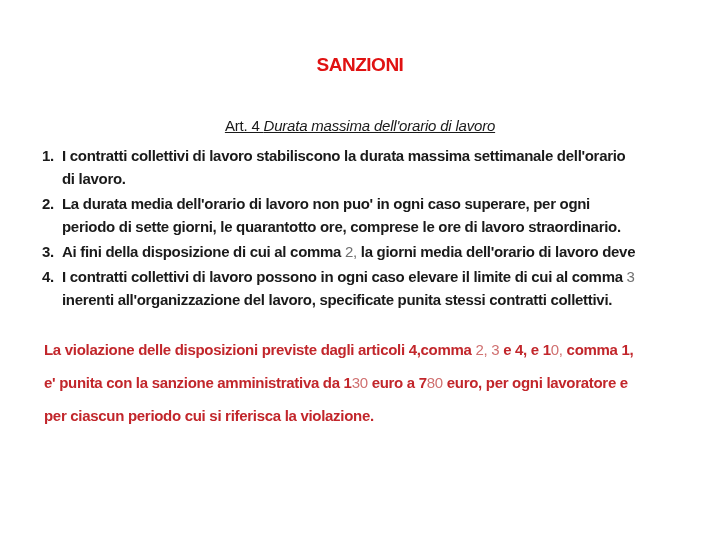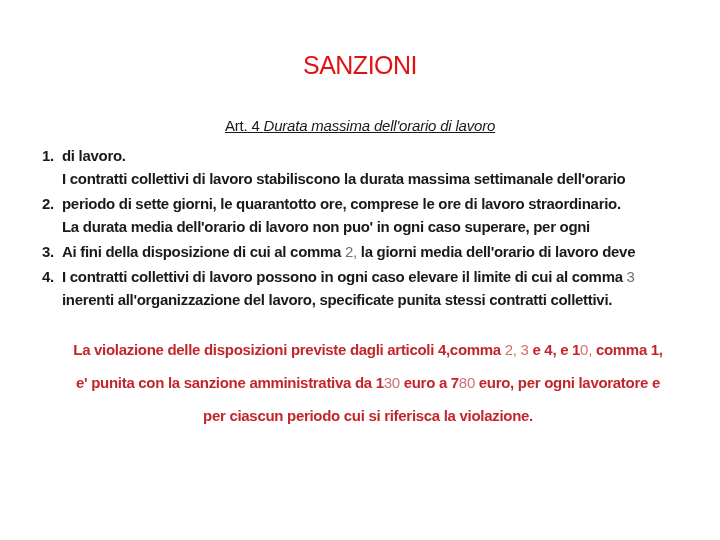--- a/index.html
+++ b/index.html
@@ -14,22 +14,22 @@
     background: #ffffff;
     overflow: hidden;
     font-family: "Liberation Sans", sans-serif;
     color: var(--text-black, #1a1a1a);
   }
   .slide-title {
     margin-top: 50px;
     height: 30px;
     line-height: 30px;
     text-align: center;
-    font-size: 25px;
-    font-weight: normal;
+    font-size: 19px;
+    font-weight: bold;
     letter-spacing: -0.5px;
     color: var(--title-red, #e01212);
   }
   .subtitle {
     margin-top: 36px;
     height: 20px;
     line-height: 20px;
     text-align: center;
     font-size: 15px;
     font-weight: normal;
@@ -64,50 +64,50 @@
   }
   .violation {
     margin-top: 22px;
     padding-left: 44px;
     padding-right: 28px;
     font-size: 15px;
     font-weight: bold;
     letter-spacing: -0.3px;
     color: var(--body-red, #c2262b);
   }
-  .violation .tline { line-height: 33px; white-space: nowrap; text-align: center; }
+  .violation .tline { line-height: 33px; white-space: nowrap; }
   .violation .thin {
     font-weight: normal;
     color: var(--thin-red, #d07070);
   }
 </style>
 </head>
 <body>
 
 <div class="slide">
 
   <div class="slide-title">SANZIONI</div>
 
   <div class="subtitle">
     <span>Art. 4 </span><span class="italic">Durata massima dell'orario di lavoro</span>
   </div>
 
   <div class="articles">
     <div class="article">
       <span class="article-number">1.</span>
       <div class="article-body">
+          <div class="tline"><span>I contratti collettivi di lavoro stabiliscono la durata massima settimanale dell'orario</span></div>
           <div class="tline"><span>di lavoro.</span></div>
-          <div class="tline"><span>I contratti collettivi di lavoro stabiliscono la durata massima settimanale dell'orario</span></div>
         </div>
     </div>
     <div class="article">
       <span class="article-number">2.</span>
       <div class="article-body">
+          <div class="tline"><span>La durata media dell'orario di lavoro non puo' in ogni caso superare, per ogni</span></div>
           <div class="tline"><span>periodo di sette giorni, le quarantotto ore, comprese le ore di lavoro straordinario.</span></div>
-          <div class="tline"><span>La durata media dell'orario di lavoro non puo' in ogni caso superare, per ogni</span></div>
         </div>
     </div>
     <div class="article">
       <span class="article-number">3.</span>
       <div class="article-body">
           <div class="tline"><span>Ai fini della disposizione di cui al comma </span><span class="thin">2,</span><span> la giorni media dell'orario di lavoro deve</span></div>
         </div>
     </div>
     <div class="article">
       <span class="article-number">4.</span>

